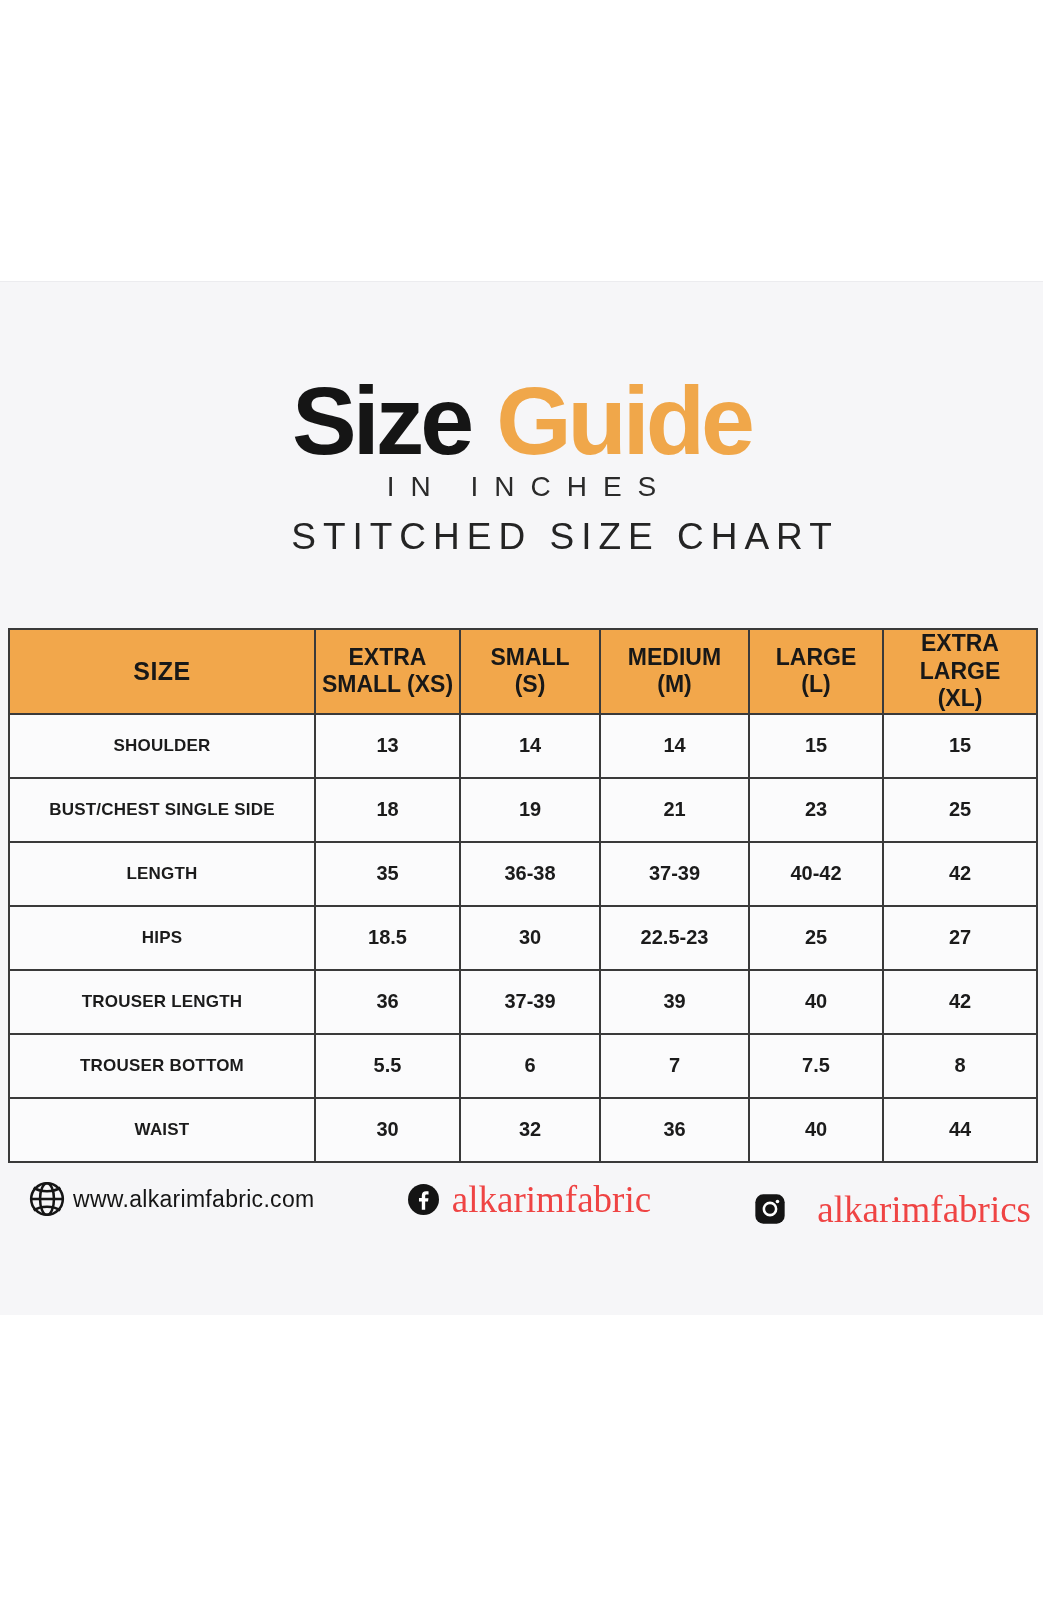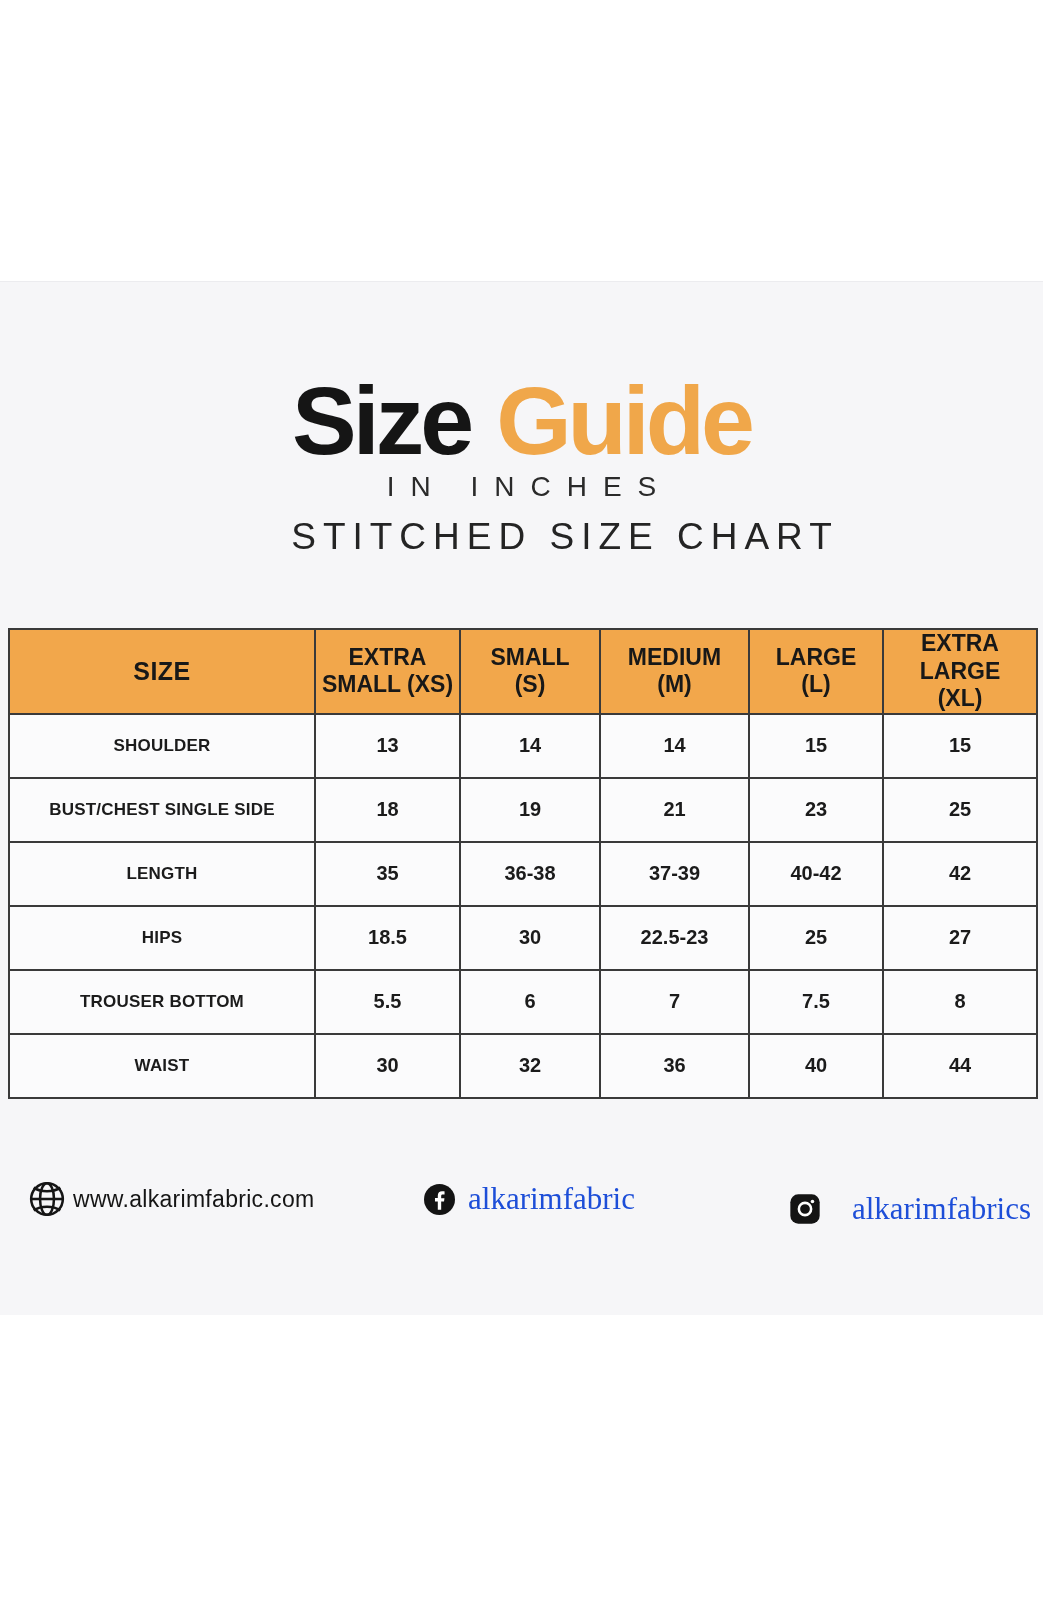--- a/index.html
+++ b/index.html
@@ -75,21 +75,21 @@
   .footer-item { display: flex; align-items: center; }
   .footer-item.left  { justify-self: start; gap: 7px; }
   .footer-item.center{ justify-self: center; gap: 13px; }
   .footer-item.right { justify-self: end; gap: 31px; margin-top: 20px; }
   .site-text {
     font-family: "Liberation Sans", sans-serif;
     font-size: 23px; font-weight: 400; color: #151515; letter-spacing: 0.3px;
   }
   .handle-text {
     font-family: "Liberation Serif", serif;
-    font-size: 31px; font-weight: 400; color: #1d4ed8;
+    font-size: 37px; font-weight: 400; color: #ef4444;
   }
   .icon svg { display: block; }
 </style>
 </head>
 <body>
 
 <div class="page">
   <div class="band"></div>
 
   <h1 class="title"><span class="t-black">Size</span><span class="t-orange">Guide</span></h1>
@@ -158,20 +158,28 @@
         <td>40-42</td>
         <td>42</td>
       </tr>
       <tr>
         <td class="row-label">HIPS</td>
         <td>18.5</td>
         <td>30</td>
         <td>22.5-23</td>
         <td>25</td>
         <td>27</td>
+      </tr>
+      <tr>
+        <td class="row-label">TROUSER LENGTH</td>
+        <td>36</td>
+        <td>37-39</td>
+        <td>39</td>
+        <td>40</td>
+        <td>42</td>
       </tr>
       <tr>
         <td class="row-label">TROUSER BOTTOM</td>
         <td>5.5</td>
         <td>6</td>
         <td>7</td>
         <td>7.5</td>
         <td>8</td>
       </tr>
       <tr>

